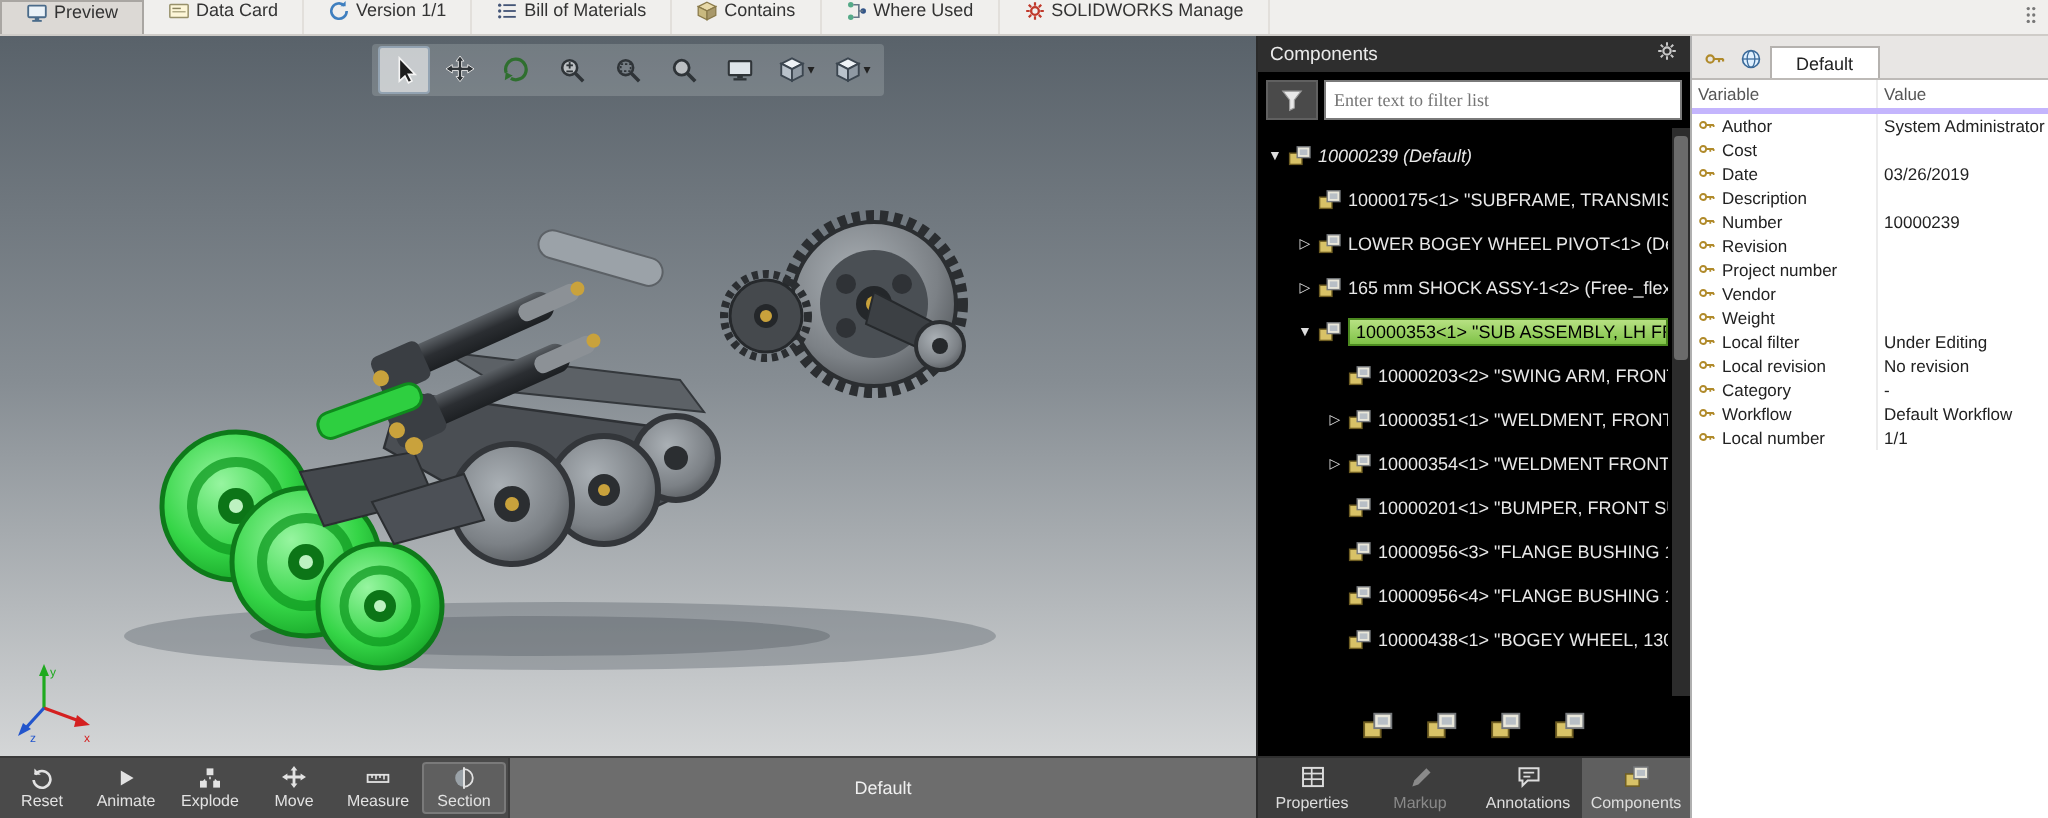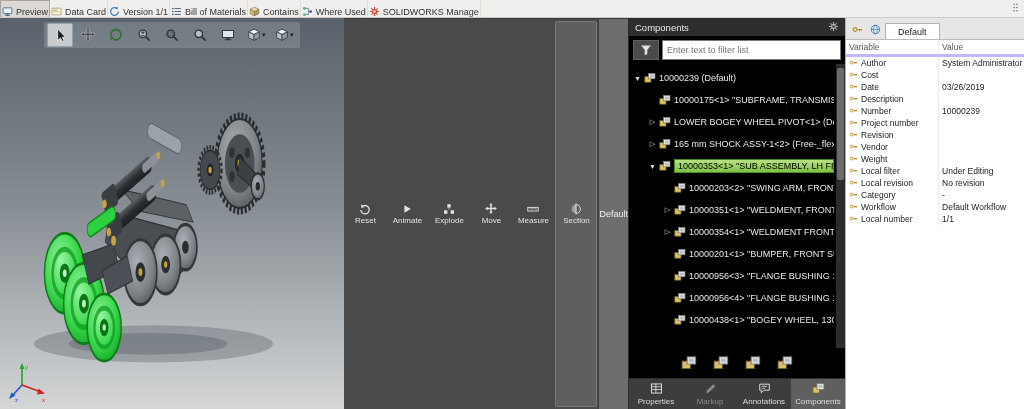--- a/index.html
+++ b/index.html
@@ -2,48 +2,48 @@
 <html><head>
 <meta charset="utf-8">
 <style>
 *{box-sizing:border-box;margin:0;padding:0}
 html,body{width:1024px;height:409px;overflow:hidden;font-family:"Liberation Sans",sans-serif}
 .app{width:1024px;height:409px;display:flex;flex-direction:column;background:#fff}
 
 
 .top-toolbar{flex:0 0 18px;background:#f0efed;border-bottom:1px solid #cfccc8;display:flex;align-items:stretch;position:relative;font-size:9px;color:#333}
 .tt-tabs{display:flex;align-items:stretch}
-.tt-tab{display:flex;align-items:flex-end;gap:3px;padding:0 1px;border-right:1px solid #e2dfdb;cursor:default;white-space:nowrap}
+.tt-tab{display:flex;align-items:flex-start;gap:3px;padding:0 12px;border-right:1px solid #e2dfdb;cursor:default;white-space:nowrap}
 .tt-tab.active{background:#dcd9d5;border:1px solid #a9a6a2;border-bottom:none}
 .tt-more{position:absolute;right:3px;top:2px;display:flex;align-items:center}
 
 
 .main{flex:1;display:flex;min-height:0}
-.vp-col{width:628px;display:flex;min-height:0}
+.vp-col{width:628px;display:flex;flex-direction:column;min-height:0}
 .viewport{position:relative;flex:1;background:linear-gradient(#59626a,#868d93 48%,#d4d6d7 100%);overflow:hidden}
 .model-svg{position:absolute;inset:0;width:100%;height:100%}
 .vp-toolbar{position:absolute;top:4px;left:50%;transform:translateX(-50%);display:flex;align-items:center;gap:2px;padding:1px 3px;background:rgba(235,238,240,0.18);border-radius:2px}
 .vp-btn{width:26px;height:24px;display:flex;align-items:center;justify-content:center;border:1px solid transparent;border-radius:2px}
 .vp-btn.active{background:rgba(255,255,255,0.6);border-color:#93a3b2}
 .vp-btn .caret{font-size:7px;color:#222;margin-left:1px}
 .triad{position:absolute;left:8px;bottom:6px}
 
 
 .bottom-strip{flex:0 0 31px;display:flex;background:#4a4a4a;border-top:1px solid #3a3a3a}
 .bb-left{width:254px;display:flex;align-items:stretch}
 .bb-btn{flex:1;display:flex;flex-direction:column;align-items:center;justify-content:center;gap:1px;color:#e2e2e2;font-size:8px;border-radius:2px;margin:2px 1px}
 .bb-btn.pressed{background:#5f5f5f;border:1px solid #7a7a7a}
 .bb-config{flex:1;background:#6d6d6d;border-left:1px solid #3c3c3c;display:flex;align-items:center;justify-content:center;color:#f0f0f0;font-size:9px}
 
 
 .cp-col{width:217px;display:flex;flex-direction:column;background:#000000;min-height:0;border-left:1px solid #2a2a2a}
 .cp-header{flex:0 0 18px;background:#2e2e2e;color:#eaeaea;font-size:9.5px;display:flex;align-items:center;justify-content:space-between;padding:0 6px}
 .cp-filter{flex:0 0 28px;display:flex;gap:3px;align-items:center;padding:4px}
 .funnel-btn{width:26px;height:20px;background:#4a4a4a;border:1px solid #606060;display:flex;align-items:center;justify-content:center}
-.cp-filter input{flex:1;height:20px;font-size:9px;border:1px solid #7a7a7a;background:#fff;color:#333;padding:0 4px;font-family:Liberation Sans, sans-serif}
+.cp-filter input{flex:1;height:20px;font-size:9px;border:1px solid #7a7a7a;background:#fff;color:#333;padding:0 4px;font-family:Liberation Serif, serif}
 .cp-tree{flex:1;position:relative;overflow:hidden;padding-top:3px}
 .tree-row{height:22px;display:flex;align-items:center;color:#e8e8e8;font-size:9px;white-space:nowrap;overflow:hidden;padding-right:11px}
 .tree-row .arrow{flex:0 0 11px;text-align:center;font-size:7px;color:#ddd}
 .tree-row .icon{flex:0 0 12px;margin:0 3px 0 1px;display:flex}
 .tree-row .label{overflow:hidden;text-overflow:clip}
 .tree-row.sel .label{background:linear-gradient(#b7e183,#7fc247);border:1px solid #4c8a1f;color:#000;padding:1px 3px}
 .tree-scroll{position:absolute;top:0;right:0;bottom:0;width:9px;background:#2c2c2c}
 .tree-thumb{position:absolute;top:4px;left:1px;width:7px;height:112px;background:#6b6b6b;border-radius:2px}
 .cp-footer{flex:0 0 30px;display:flex;align-items:center;justify-content:center;gap:16px}
 .cf-btn{display:flex;align-items:center;justify-content:center}
@@ -442,21 +442,21 @@
                 <path d="M1.4 1.6h9.2L7.2 6v4l-2.4 1.2V6Z" fill="#e8e8e8" stroke="#9a9a9a" stroke-width="0.6"></path>
               </svg>
             </span>
           </div>
         <input type="text" placeholder="Enter text to filter list" style="">
       </div>
       <div class="cp-tree" id="tree">
         <div class="tree-scroll">
           <div class="tree-thumb"></div>
         </div>
-      <div class="tree-row" style="padding-left: 3px;">
+      <div class="tree-row" style="padding-left: 3px; font-style: italic;">
             <span class="arrow">▼</span>
             <span class="icon">
               <svg viewBox="0 0 12 12" width="12" height="12">
                 <rect x="0.8" y="4.6" width="6.2" height="5.6" fill="#d8c267" stroke="#6e5d22" stroke-width="0.7"></rect>
                 <rect x="4.6" y="1.4" width="6.4" height="5.4" fill="#e9e7db" stroke="#76797c" stroke-width="0.7"></rect>
                 <rect x="5.9" y="2.7" width="3.8" height="2.8" fill="#b8bfc6"></rect>
               </svg>
             </span>
             <span class="label">10000239 (Default)</span>
           </div>
@@ -736,30 +736,30 @@
                     </svg>
                   </span><span>Number</span></td>
                 <td class="c2">10000239</td>
               </tr>
               <tr>
                 <td class="c1"><span class="icon">
                     <svg viewBox="0 0 12 12" width="9" height="9">
                       <circle cx="3.4" cy="6" r="2" fill="none" stroke="#b08a2a" stroke-width="1.2"></circle>
                       <path d="M5.4 6h5.2M8.2 6v1.8M10.4 6v1.4" stroke="#b08a2a" stroke-width="1.2" fill="none"></path>
                     </svg>
+                  </span><span>Revision</span></td>
+                <td class="c2"></td>
+              </tr>
+              <tr>
+                <td class="c1"><span class="icon">
+                    <svg viewBox="0 0 12 12" width="9" height="9">
+                      <circle cx="3.4" cy="6" r="2" fill="none" stroke="#b08a2a" stroke-width="1.2"></circle>
+                      <path d="M5.4 6h5.2M8.2 6v1.8M10.4 6v1.4" stroke="#b08a2a" stroke-width="1.2" fill="none"></path>
+                    </svg>
                   </span><span>Project number</span></td>
-                <td class="c2"></td>
-              </tr>
-              <tr>
-                <td class="c1"><span class="icon">
-                    <svg viewBox="0 0 12 12" width="9" height="9">
-                      <circle cx="3.4" cy="6" r="2" fill="none" stroke="#b08a2a" stroke-width="1.2"></circle>
-                      <path d="M5.4 6h5.2M8.2 6v1.8M10.4 6v1.4" stroke="#b08a2a" stroke-width="1.2" fill="none"></path>
-                    </svg>
-                  </span><span>Revision</span></td>
                 <td class="c2"></td>
               </tr>
               <tr>
                 <td class="c1"><span class="icon">
                     <svg viewBox="0 0 12 12" width="9" height="9">
                       <circle cx="3.4" cy="6" r="2" fill="none" stroke="#b08a2a" stroke-width="1.2"></circle>
                       <path d="M5.4 6h5.2M8.2 6v1.8M10.4 6v1.4" stroke="#b08a2a" stroke-width="1.2" fill="none"></path>
                     </svg>
                   </span><span>Vendor</span></td>
                 <td class="c2"></td>

